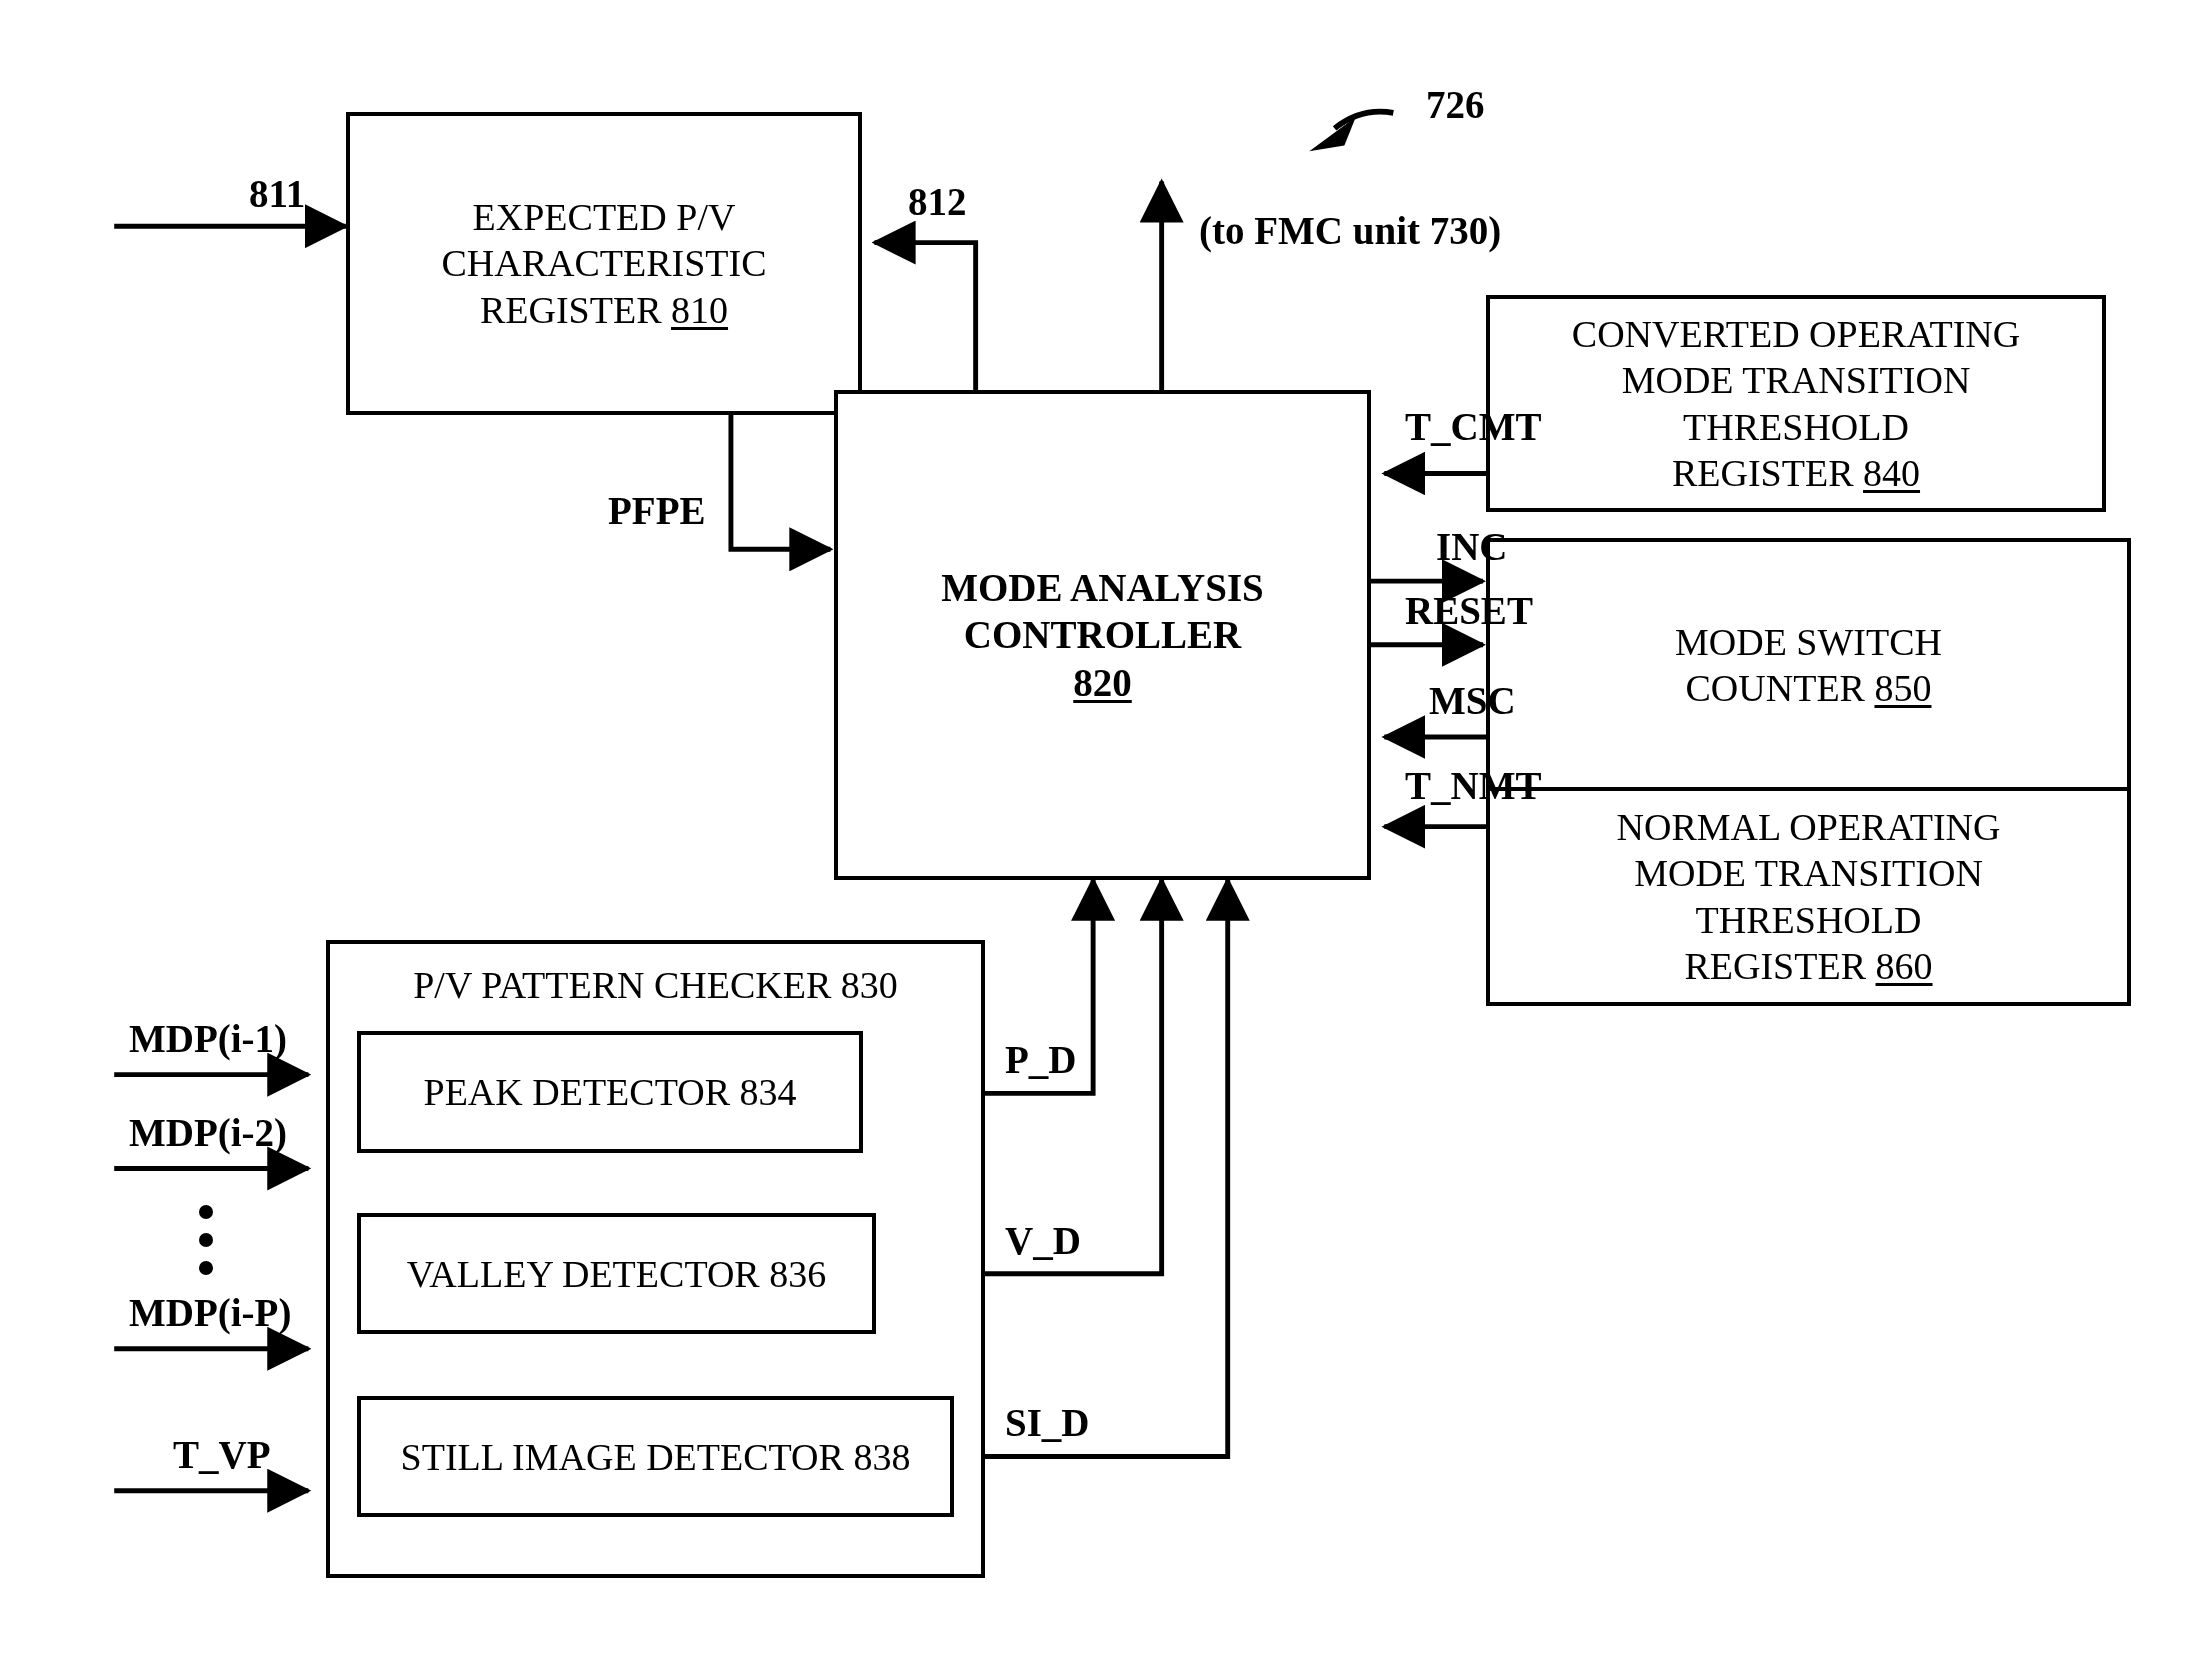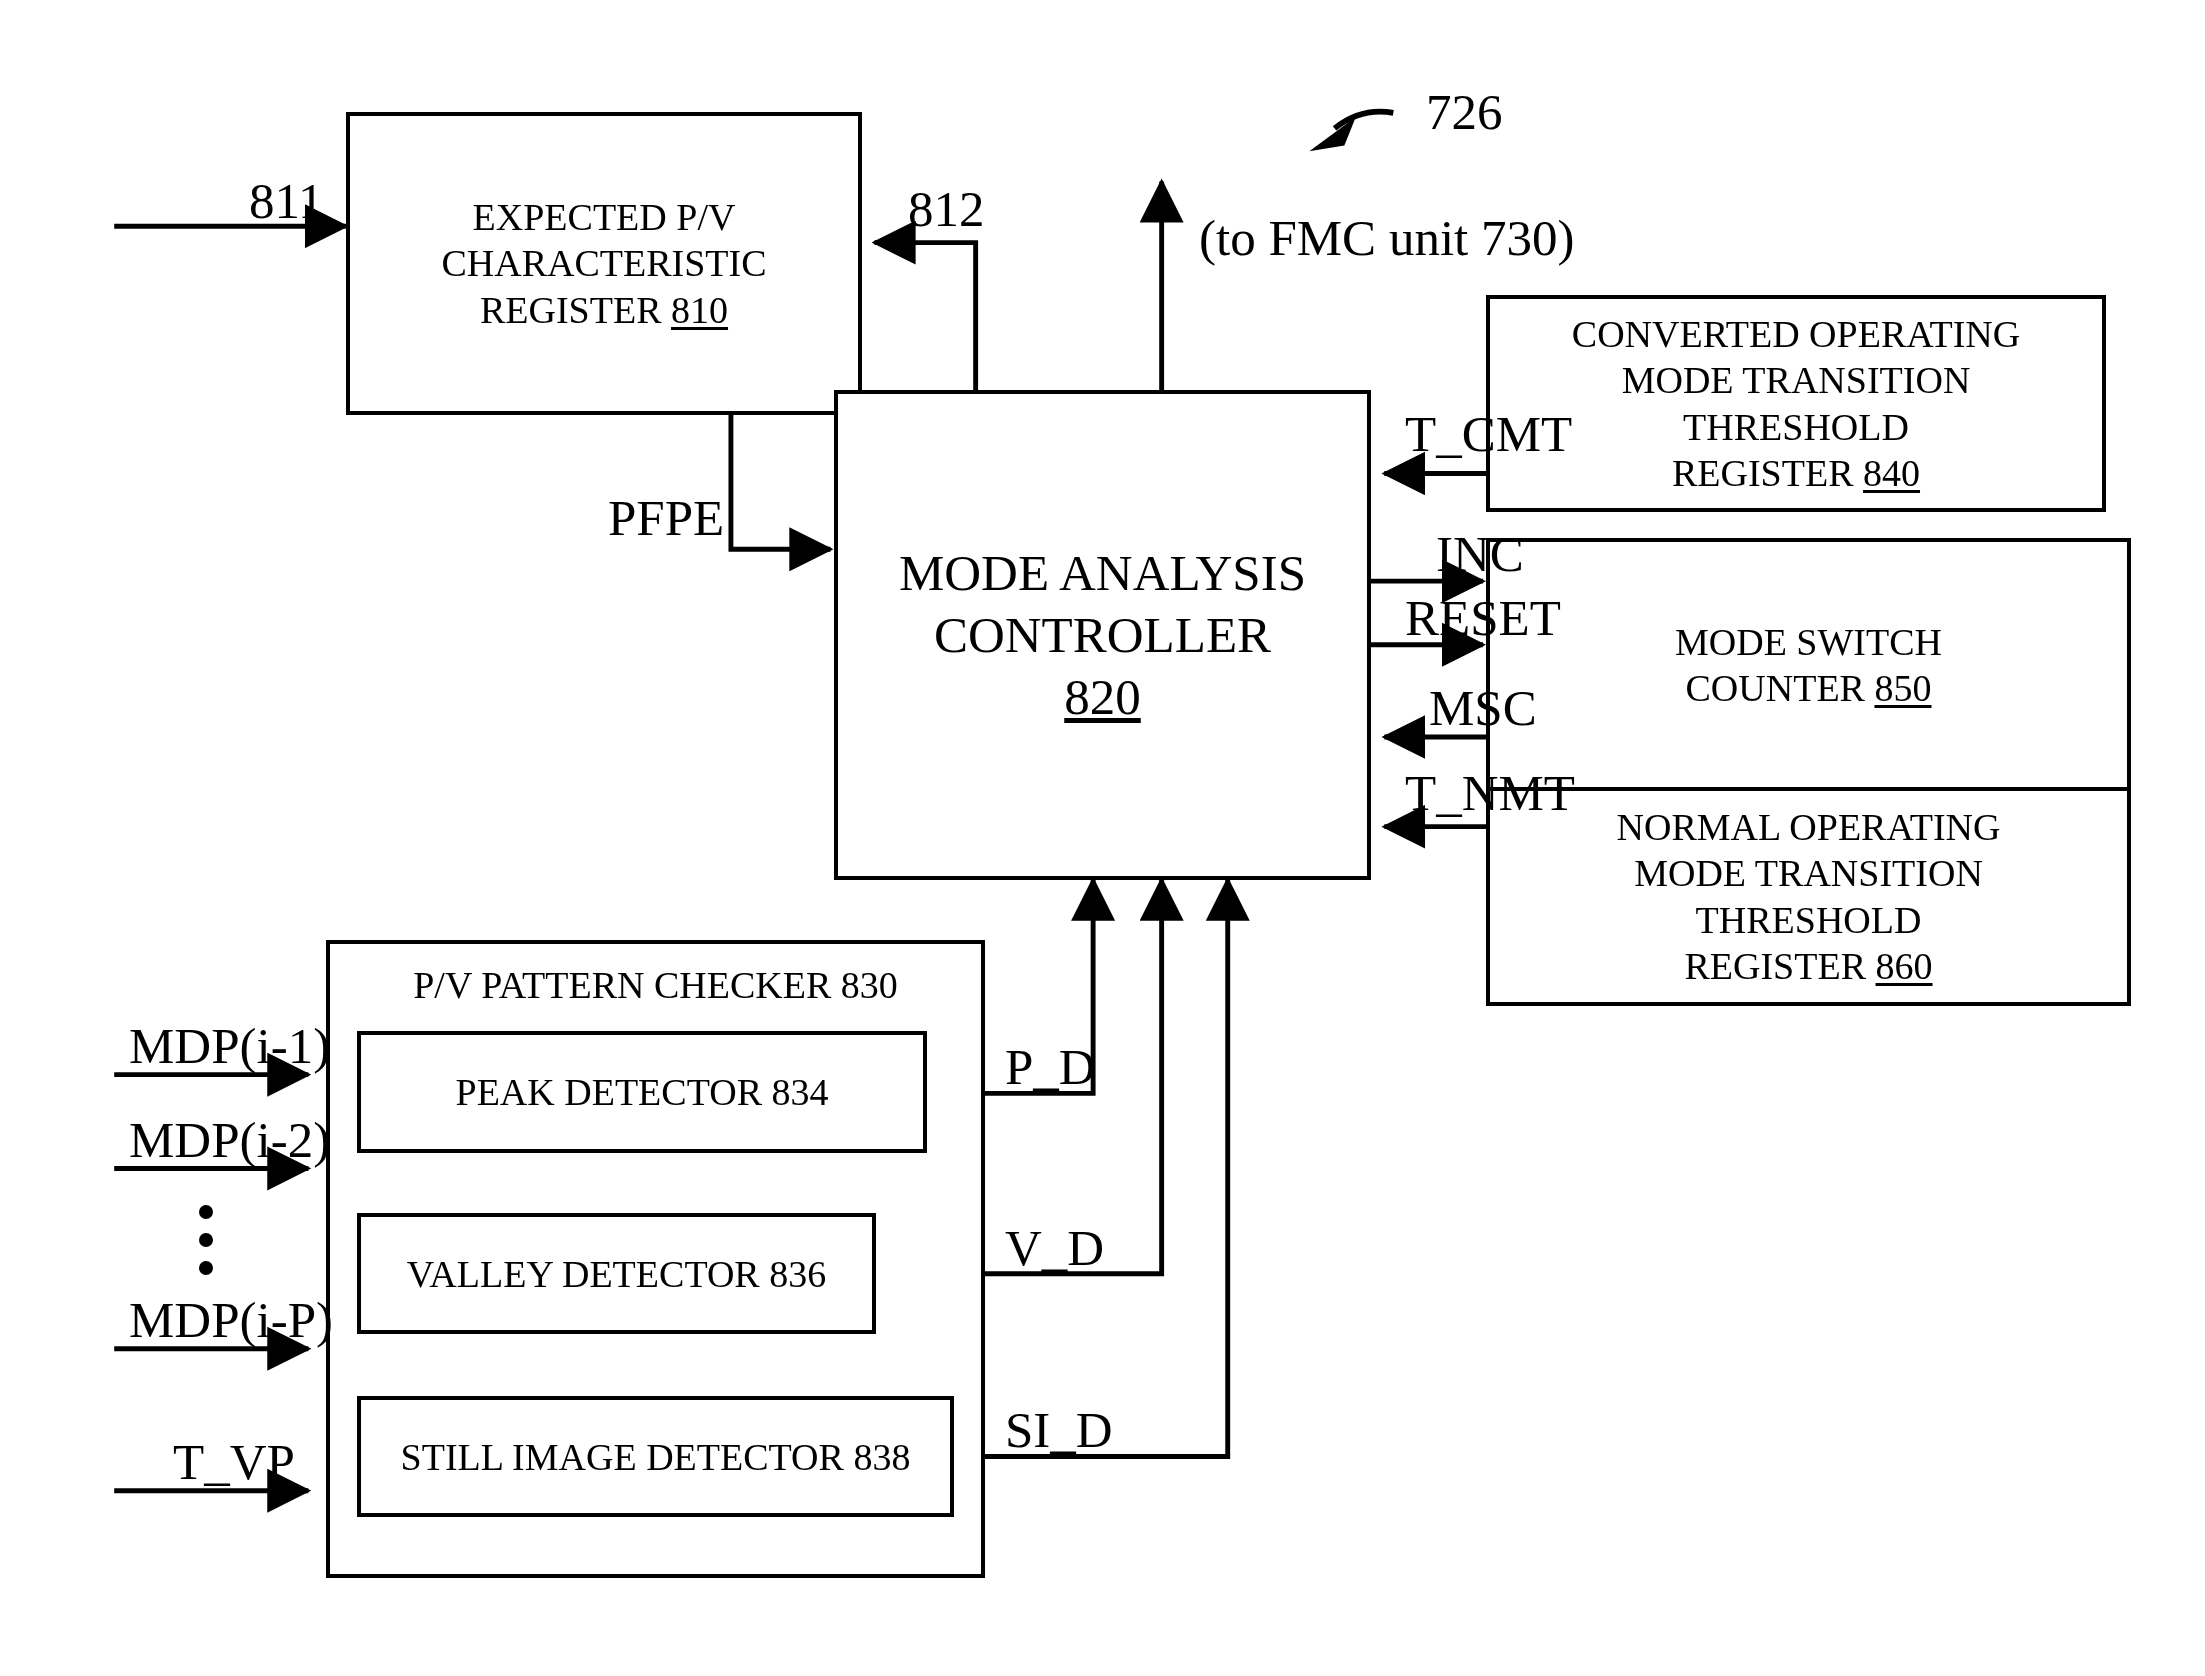--- a/index.html
+++ b/index.html
@@ -47,21 +47,21 @@
     text-align: center;
   }
   .lbl {
     position: absolute;
     white-space: nowrap;
     line-height: 1.1;
   }
   .t-line { display: block; }
   .u { text-decoration: underline; text-underline-offset: 4.1px; }
   .f47 { font-size: 38px; }
-  .f48 { font-size: 51px; }
+  .f48 { font-size: 39px; font-weight: bold; }
   .dots {
     position: absolute;
     display: flex;
     flex-direction: column;
     align-items: center;
     gap: 14px;
   }
   .dot {
     width: 14px;
     height: 14px;
@@ -146,21 +146,21 @@
     <span class="t-line">NORMAL OPERATING</span>
     <span class="t-line">MODE TRANSITION</span>
     <span class="t-line">THRESHOLD</span>
     <span class="t-line"><span>REGISTER </span><span class="u">860</span></span>
   </div>
 
   <div class="box" style="left:326px; top:940px; width:659px; height:638px; justify-content:flex-start;">
     <span class="lbl f47" style="left:0; right:0; top:21px; text-align:center;">P/V PATTERN CHECKER 830</span>
   </div>
 
-  <div class="box-inner f47" style="left:357px; top:1031px; width:570px; height:122px;">
+  <div class="box-inner f47" style="left:357px; top:1031px; width:506px; height:122px;">
     <span>PEAK DETECTOR 834</span>
   </div>
 
   <div class="box-inner f47" style="left:357px; top:1213px; width:519px; height:121px;">
     <span>VALLEY DETECTOR 836</span>
   </div>
 
   <div class="box-inner f47" style="left:357px; top:1396px; width:597px; height:121px;">
     <span>STILL IMAGE DETECTOR 838</span>
   </div>

